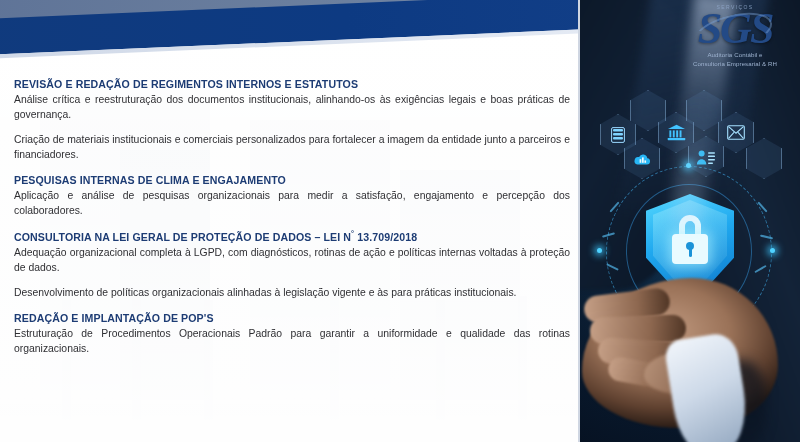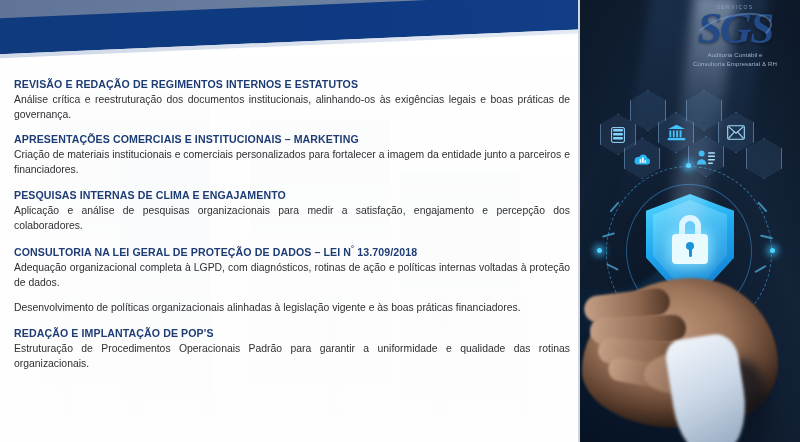--- a/index.html
+++ b/index.html
@@ -260,36 +260,35 @@
   <div class="band-hair"></div>
 
   <div class="content">
 
     <div class="svc">
       <div class="svc-title">REVISÃO E REDAÇÃO DE REGIMENTOS INTERNOS E ESTATUTOS</div>
       <div class="svc-body">Análise crítica e reestruturação dos documentos institucionais, alinhando-os às exigências legais e boas práticas de governança.</div>
     </div>
 
     <div class="svc">
-      <div class="svc-title">APRESENTAÇÕES COMERCIAIS E INSTITUCIONAIS – MARKETING</div>
       <div class="svc-body">Criação de materiais institucionais e comerciais personalizados para fortalecer a imagem da entidade junto a parceiros e financiadores.</div>
     </div>
 
     <div class="svc">
       <div class="svc-title">PESQUISAS INTERNAS DE CLIMA E ENGAJAMENTO</div>
       <div class="svc-body">Aplicação e análise de pesquisas organizacionais para medir a satisfação, engajamento e percepção dos colaboradores.</div>
     </div>
 
     <div class="svc">
       <div class="svc-title"><span>CONSULTORIA NA LEI GERAL DE PROTEÇÃO DE DADOS – LEI N</span><span class="sup">°</span><span> 13.709/2018</span></div>
       <div class="svc-body">Adequação organizacional completa à LGPD, com diagnósticos, rotinas de ação e políticas internas voltadas à proteção de dados.</div>
     </div>
 
     <div class="svc">
-      <div class="svc-body">Desenvolvimento de políticas organizacionais alinhadas à legislação vigente e às boas práticas financiadores.</div>
+      <div class="svc-body">Desenvolvimento de políticas organizacionais alinhadas à legislação vigente e às para práticas institucionais.</div>
     </div>
 
     <div class="svc">
       <div class="svc-title">REDAÇÃO E IMPLANTAÇÃO DE POP'S</div>
       <div class="svc-body">Estruturação de Procedimentos Operacionais Padrão para garantir a uniformidade e qualidade das rotinas organizacionais.</div>
     </div>
 
   </div>
 
   <div class="photo">

